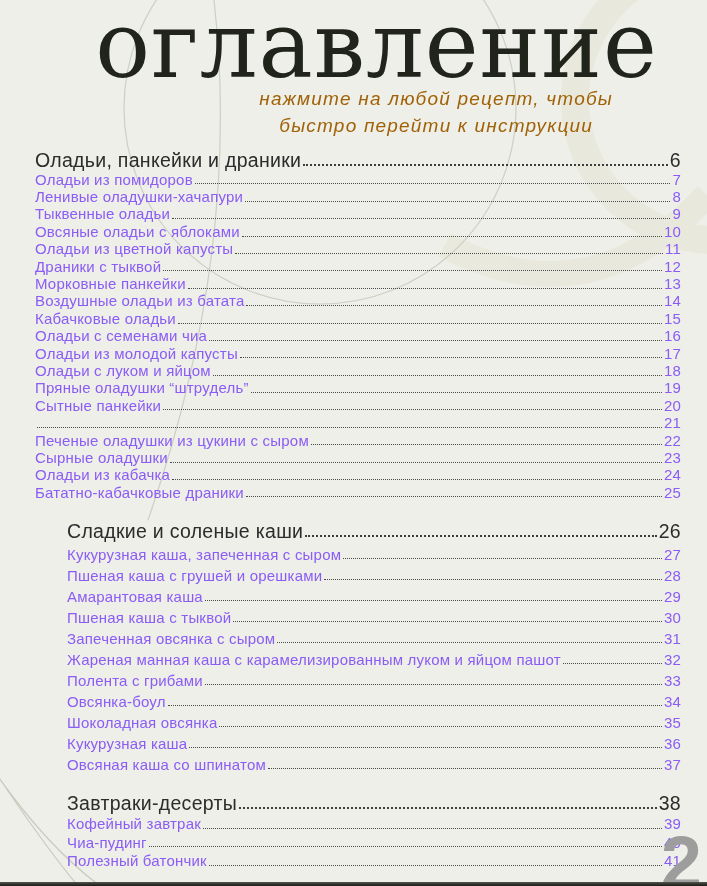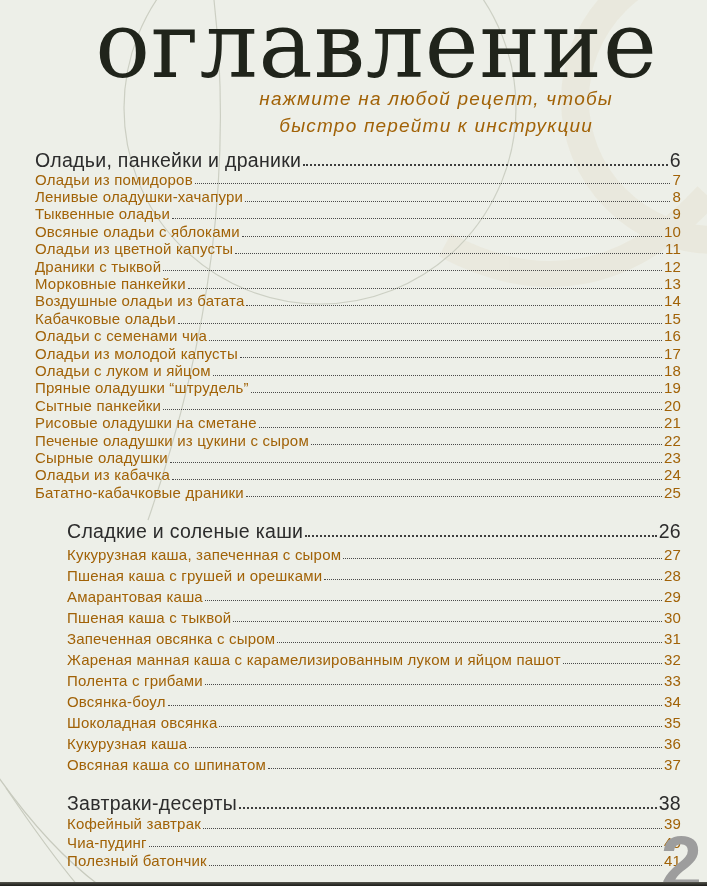--- a/index.html
+++ b/index.html
@@ -27,21 +27,21 @@
     font-style:italic; font-size:19px; line-height:1.42;
     letter-spacing:1.2px; color:#a16207;
   }
 
   .toc { position:absolute; top:143px; left:35px; right:26px; }
   .section { position:relative; }
   .section + .section { margin-top:14px;margin-left:32px; }
 
   .row { display:flex; align-items:flex-end; }
   .header-row { height:27px; font-size:19.5px; letter-spacing:0.3px; color:#2c2c2c; }
-  .item-row   { height:17.4px; font-size:15px; letter-spacing:0.2px; color:#a16207; }
+  .item-row   { height:17.4px; font-size:15px; letter-spacing:0.2px; color:#8b5cf6; }
   .section-1 .item-row { height:21px;align-items:flex-end; }
   .section-2 .item-row { height:18.5px; }
   .row .label { white-space:nowrap; line-height:1.05; }
   .row .pg    { white-space:nowrap; line-height:1.05; }
   .dots {
     flex:1; min-width:12px; height:0;
     border-bottom:1.6px dotted #4a4a4a;
     margin:0 2px; transform:translateY(-3px);
   }
   .header-row .dots { border-bottom:2px dotted #3d3d3d; transform:translateY(-4px); }
@@ -158,21 +158,20 @@
           <span class="label">Пряные оладушки “штрудель”</span>
           <span class="dots"></span>
           <span class="pg">19</span>
         </div>
         <div class="row item-row">
           <span class="label">Сытные панкейки</span>
           <span class="dots"></span>
           <span class="pg">20</span>
         </div>
         <div class="row item-row">
-          <span class="label">Рисовые оладушки на сметане</span>
           <span class="dots"></span>
           <span class="pg">21</span>
         </div>
         <div class="row item-row">
           <span class="label">Печеные оладушки из цукини с сыром</span>
           <span class="dots"></span>
           <span class="pg">22</span>
         </div>
         <div class="row item-row">
           <span class="label">Сырные оладушки</span>

